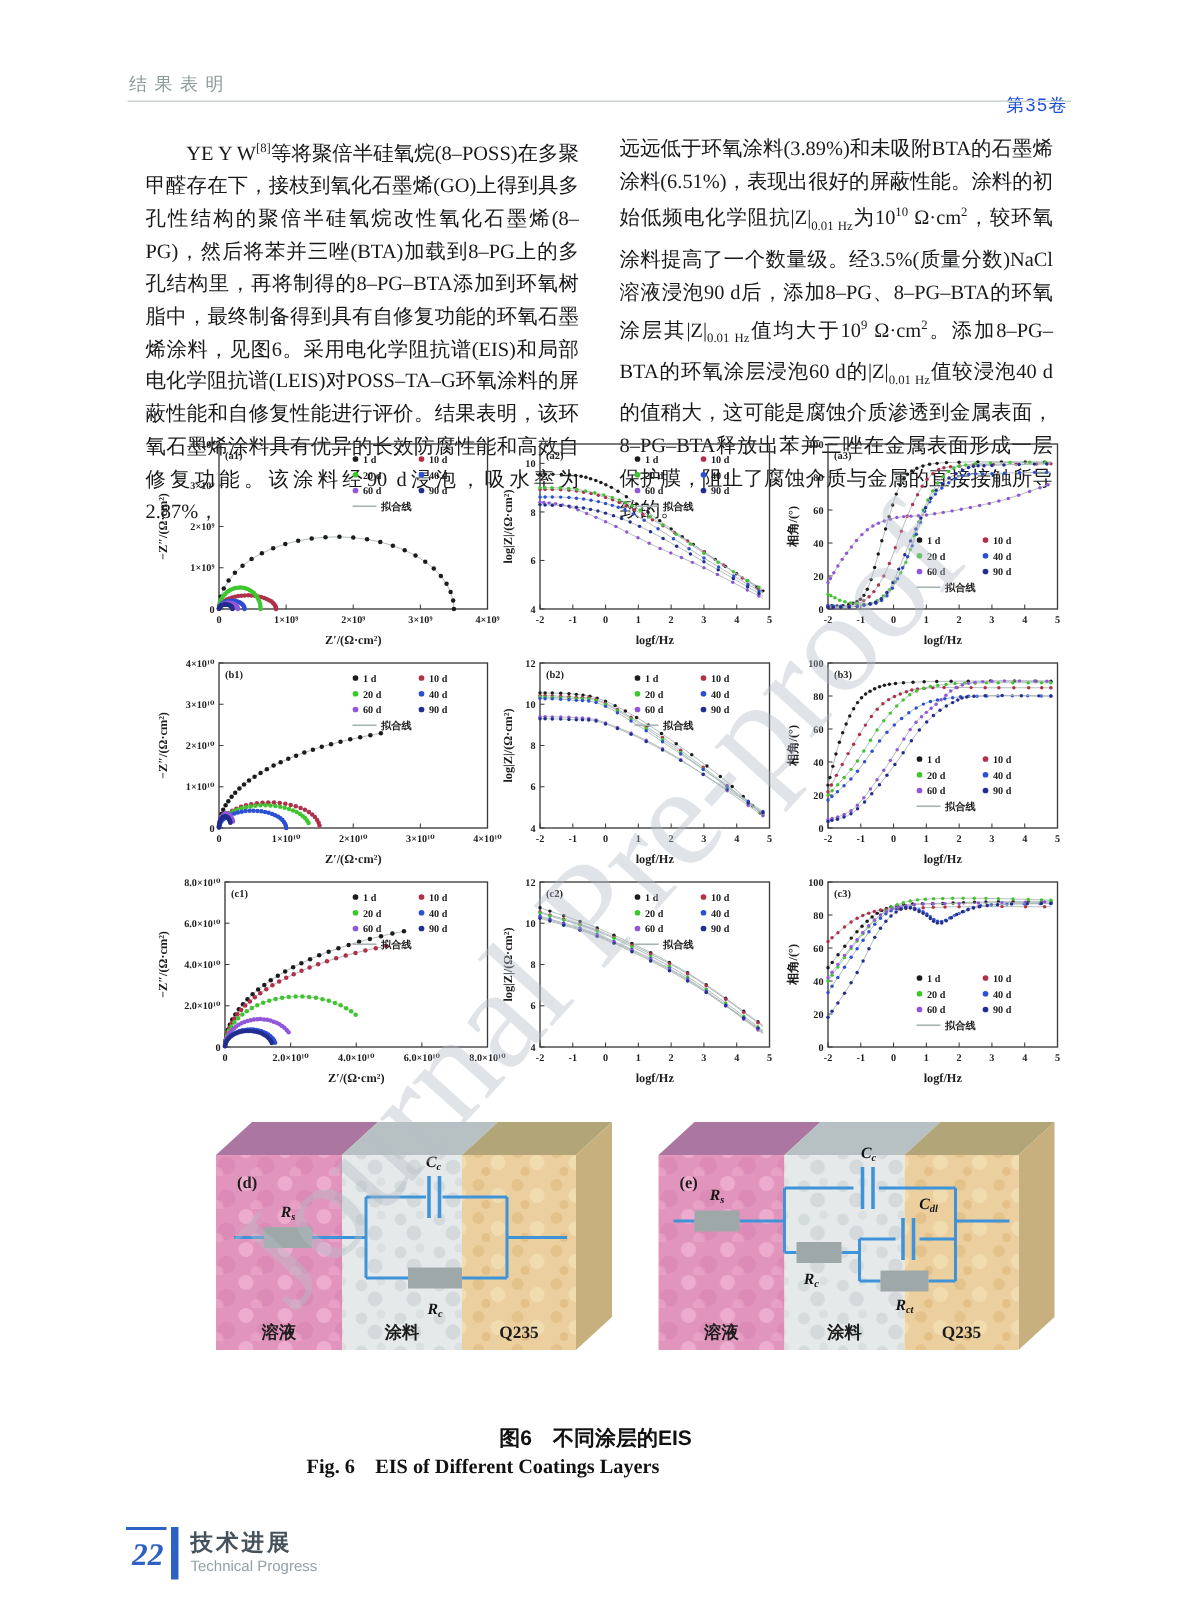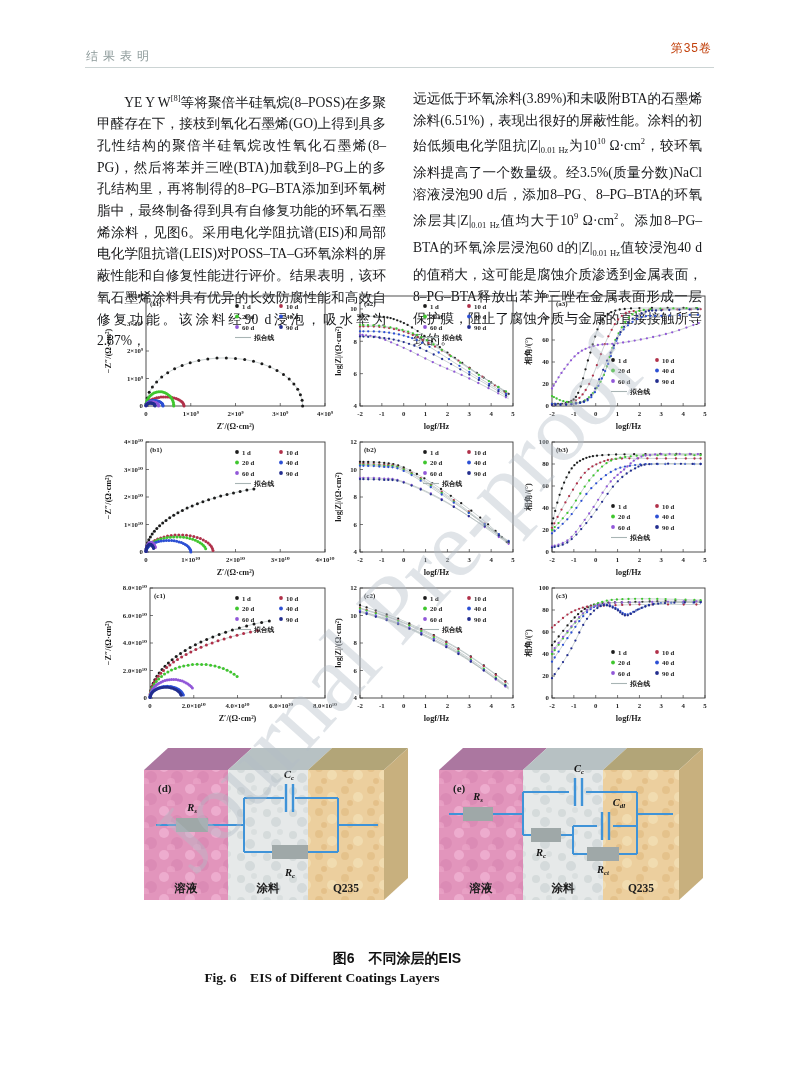--- a/index.html
+++ b/index.html
@@ -1,22 +1,22 @@
 <!DOCTYPE html>
 <html><head>
 <meta charset="utf-8">
 <style>
   html,body{margin:0;padding:0;background:#ffffff;}
   .page{position:relative;width:794px;height:1077px;background:#ffffff;overflow:hidden;
         font-family:"Liberation Serif","DejaVu Serif",serif;color:#17181a;}
   
   .hdr-journal{position:absolute;left:86px;top:48px;font-family:"Liberation Sans",sans-serif;
         font-size:12px;color:#8d9a9a;letter-spacing:5px;}
-  .hdr-volume{position:absolute;right:82px;top:40px;font-family:"Liberation Sans",sans-serif;
-        font-size:12px;color:#c2410c;letter-spacing:1px;}
+  .hdr-volume{position:absolute;right:82px;top:62px;font-family:"Liberation Sans",sans-serif;
+        font-size:12px;color:#1d4ed8;letter-spacing:1px;}
   .hdr-rule{position:absolute;left:85px;right:80px;top:67px;border-top:1px solid #ccd4d4;}
   
   .col{position:absolute;width:313px;font-size:13.6px;line-height:21.7px;text-align:justify;z-index:2;}
   .col p{margin:12px;}
   .col.left{left:85px;top:76px;}
   .col.left p{text-indent:2em;}
   .col.right{left:401px;top:76px;}
   sub{font-size:8.5px;} sup{font-size:8.5px;}
   
   .watermark{position:absolute;left:0;top:548px;width:794px;text-align:center;
@@ -1988,14 +1988,24 @@
         <text x="192" y="66" font-size="10.5" font-style="italic" text-anchor="middle" fill="#141414" font-family="&quot;Liberation Serif&quot;,serif" font-weight="bold"><tspan>C</tspan><tspan font-size="7" dy="2">dl</tspan></text>
         <text x="176" y="133" font-size="10.5" font-style="italic" text-anchor="middle" fill="#141414" font-family="&quot;Liberation Serif&quot;,serif" font-weight="bold"><tspan>R</tspan><tspan font-size="7" dy="2">ct</tspan></text>
       </svg>
     </div>
 
   <div class="watermark">Journal Pre-proof</div>
 
   <div class="cap-zh">图6　不同涂层的EIS</div>
   <div class="cap-en">Fig. 6　EIS of Different Coatings Layers</div>
 
+  <div class="footer">
+    <div class="pn-box">
+      <span class="pn">22</span>
+    </div>
+    <div class="vbar"></div>
+    <div>
+      <div class="sec-zh">技术进展</div>
+      <div class="sec-en">Technical Progress</div>
+    </div>
+  </div>
 
 </div>
 
 </body></html>

